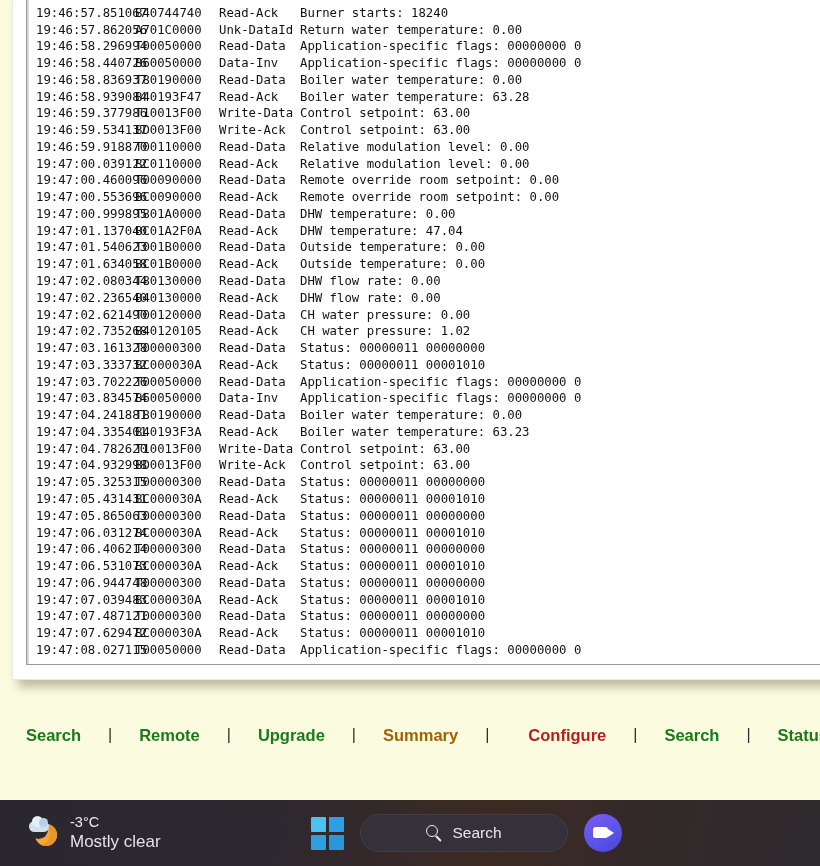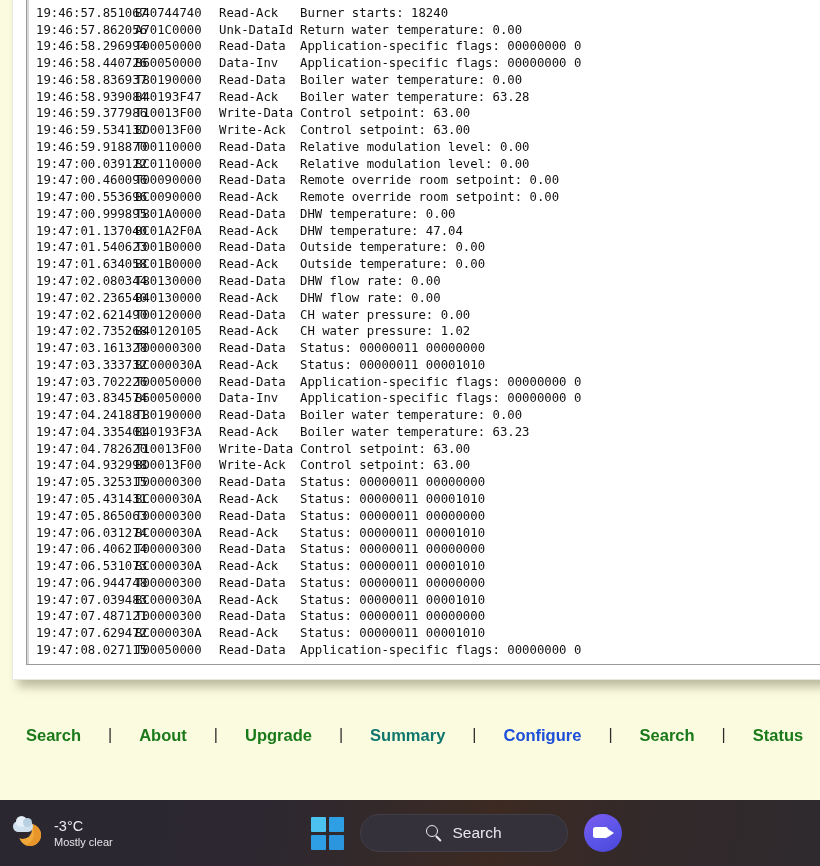--- a/index.html
+++ b/index.html
@@ -81,21 +81,21 @@
 
   
   #taskbar {
     position: absolute;
     left: 0; top: 800px; width: 820px; height: 66px;
     background: linear-gradient(100deg, #2a2730 0%, #2d2830 34%, #3c2a22 60%, #33292a 78%, #2e2a2e 100%);
     display: flex; align-items: center;
   }
   
   #weather {
-    position: absolute; left: 2px; top: 0; height: 66px;
+    position: absolute; left: 18px; top: 0; height: 66px;
     display: flex; align-items: center; gap: 10px;
     padding: 0 10px;
     border-radius: 6px;
   }
   #weather-icon { position: relative; width: 32px; height: 30px; flex: none; }
   .moon {
     position: absolute; left: 7px; top: 6px;
     width: 22px; height: 22px; border-radius: 50%;
     background: #f2a93b;
     box-shadow: inset -7px -1px 0 0 #e8952a;
@@ -115,21 +115,21 @@
     width: 11px; height: 11px; border-radius: 50%;
     background: #e6eff7;
   }
   .wcloud::after {
     content: ""; position: absolute; left: 10px; top: -3px;
     width: 9px; height: 9px; border-radius: 50%;
     background: #b9cfe2;
   }
   #weather-text { line-height: 1.28; }
   #weather-temp { color: #eceaee; font-size: 14.5px; }
-  #weather-cond { color: #e4e2e6; font-size: 11px; }
+  #weather-cond { color: #e4e2e6; font-size: 17px; }
 
   
   #tb-center {
     position: absolute; left: 0; top: 0; width: 820px; height: 66px;
     display: flex; align-items: center; justify-content: center; gap: 16px;
     padding-left: 112px;
   }
   #start-button {
     width: 34px; height: 34px; flex: none;
     display: grid; grid-template-columns: 15px 15px; grid-template-rows: 15px 15px;
@@ -196,33 +196,33 @@
     <div id="log-lines"><div class="log-line"><span class="c-time">19:46:57.767553</span><span class="c-msgid">R00740000</span><span class="c-type">Read-Data</span><span class="c-desc">Burner starts: 0</span></div><div class="log-line"><span class="c-time">19:46:57.851067</span><span class="c-msgid">B40744740</span><span class="c-type">Read-Ack</span><span class="c-desc">Burner starts: 18240</span></div><div class="log-line"><span class="c-time">19:46:57.862056</span><span class="c-msgid">A701C0000</span><span class="c-type">Unk-DataId</span><span class="c-desc">Return water temperature: 0.00</span></div><div class="log-line"><span class="c-time">19:46:58.296994</span><span class="c-msgid">T00050000</span><span class="c-type">Read-Data</span><span class="c-desc">Application-specific flags: 00000000 0</span></div><div class="log-line"><span class="c-time">19:46:58.440726</span><span class="c-msgid">B60050000</span><span class="c-type">Data-Inv</span><span class="c-desc">Application-specific flags: 00000000 0</span></div><div class="log-line"><span class="c-time">19:46:58.836937</span><span class="c-msgid">T80190000</span><span class="c-type">Read-Data</span><span class="c-desc">Boiler water temperature: 0.00</span></div><div class="log-line"><span class="c-time">19:46:58.939084</span><span class="c-msgid">B40193F47</span><span class="c-type">Read-Ack</span><span class="c-desc">Boiler water temperature: 63.28</span></div><div class="log-line"><span class="c-time">19:46:59.377986</span><span class="c-msgid">T10013F00</span><span class="c-type">Write-Data</span><span class="c-desc">Control setpoint: 63.00</span></div><div class="log-line"><span class="c-time">19:46:59.534137</span><span class="c-msgid">BD0013F00</span><span class="c-type">Write-Ack</span><span class="c-desc">Control setpoint: 63.00</span></div><div class="log-line"><span class="c-time">19:46:59.918870</span><span class="c-msgid">T00110000</span><span class="c-type">Read-Data</span><span class="c-desc">Relative modulation level: 0.00</span></div><div class="log-line"><span class="c-time">19:47:00.039122</span><span class="c-msgid">BC0110000</span><span class="c-type">Read-Ack</span><span class="c-desc">Relative modulation level: 0.00</span></div><div class="log-line"><span class="c-time">19:47:00.460096</span><span class="c-msgid">T00090000</span><span class="c-type">Read-Data</span><span class="c-desc">Remote override room setpoint: 0.00</span></div><div class="log-line"><span class="c-time">19:47:00.553696</span><span class="c-msgid">BC0090000</span><span class="c-type">Read-Ack</span><span class="c-desc">Remote override room setpoint: 0.00</span></div><div class="log-line"><span class="c-time">19:47:00.999895</span><span class="c-msgid">T801A0000</span><span class="c-type">Read-Data</span><span class="c-desc">DHW temperature: 0.00</span></div><div class="log-line"><span class="c-time">19:47:01.137040</span><span class="c-msgid">BC01A2F0A</span><span class="c-type">Read-Ack</span><span class="c-desc">DHW temperature: 47.04</span></div><div class="log-line"><span class="c-time">19:47:01.540623</span><span class="c-msgid">T001B0000</span><span class="c-type">Read-Data</span><span class="c-desc">Outside temperature: 0.00</span></div><div class="log-line"><span class="c-time">19:47:01.634058</span><span class="c-msgid">BC01B0000</span><span class="c-type">Read-Ack</span><span class="c-desc">Outside temperature: 0.00</span></div><div class="log-line"><span class="c-time">19:47:02.080344</span><span class="c-msgid">T80130000</span><span class="c-type">Read-Data</span><span class="c-desc">DHW flow rate: 0.00</span></div><div class="log-line"><span class="c-time">19:47:02.236540</span><span class="c-msgid">B40130000</span><span class="c-type">Read-Ack</span><span class="c-desc">DHW flow rate: 0.00</span></div><div class="log-line"><span class="c-time">19:47:02.621490</span><span class="c-msgid">T00120000</span><span class="c-type">Read-Data</span><span class="c-desc">CH water pressure: 0.00</span></div><div class="log-line"><span class="c-time">19:47:02.735268</span><span class="c-msgid">B40120105</span><span class="c-type">Read-Ack</span><span class="c-desc">CH water pressure: 1.02</span></div><div class="log-line"><span class="c-time">19:47:03.161328</span><span class="c-msgid">T00000300</span><span class="c-type">Read-Data</span><span class="c-desc">Status: 00000011 00000000</span></div><div class="log-line"><span class="c-time">19:47:03.333732</span><span class="c-msgid">BC000030A</span><span class="c-type">Read-Ack</span><span class="c-desc">Status: 00000011 00001010</span></div><div class="log-line"><span class="c-time">19:47:03.702226</span><span class="c-msgid">T00050000</span><span class="c-type">Read-Data</span><span class="c-desc">Application-specific flags: 00000000 0</span></div><div class="log-line"><span class="c-time">19:47:03.834574</span><span class="c-msgid">B60050000</span><span class="c-type">Data-Inv</span><span class="c-desc">Application-specific flags: 00000000 0</span></div><div class="log-line"><span class="c-time">19:47:04.241881</span><span class="c-msgid">T80190000</span><span class="c-type">Read-Data</span><span class="c-desc">Boiler water temperature: 0.00</span></div><div class="log-line"><span class="c-time">19:47:04.335401</span><span class="c-msgid">B40193F3A</span><span class="c-type">Read-Ack</span><span class="c-desc">Boiler water temperature: 63.23</span></div><div class="log-line"><span class="c-time">19:47:04.782620</span><span class="c-msgid">T10013F00</span><span class="c-type">Write-Data</span><span class="c-desc">Control setpoint: 63.00</span></div><div class="log-line"><span class="c-time">19:47:04.932998</span><span class="c-msgid">BD0013F00</span><span class="c-type">Write-Ack</span><span class="c-desc">Control setpoint: 63.00</span></div><div class="log-line"><span class="c-time">19:47:05.325315</span><span class="c-msgid">T00000300</span><span class="c-type">Read-Data</span><span class="c-desc">Status: 00000011 00000000</span></div><div class="log-line"><span class="c-time">19:47:05.431431</span><span class="c-msgid">BC000030A</span><span class="c-type">Read-Ack</span><span class="c-desc">Status: 00000011 00001010</span></div><div class="log-line"><span class="c-time">19:47:05.865063</span><span class="c-msgid">T00000300</span><span class="c-type">Read-Data</span><span class="c-desc">Status: 00000011 00000000</span></div><div class="log-line"><span class="c-time">19:47:06.031274</span><span class="c-msgid">BC000030A</span><span class="c-type">Read-Ack</span><span class="c-desc">Status: 00000011 00001010</span></div><div class="log-line"><span class="c-time">19:47:06.406214</span><span class="c-msgid">T00000300</span><span class="c-type">Read-Data</span><span class="c-desc">Status: 00000011 00000000</span></div><div class="log-line"><span class="c-time">19:47:06.531073</span><span class="c-msgid">BC000030A</span><span class="c-type">Read-Ack</span><span class="c-desc">Status: 00000011 00001010</span></div><div class="log-line"><span class="c-time">19:47:06.944748</span><span class="c-msgid">T00000300</span><span class="c-type">Read-Data</span><span class="c-desc">Status: 00000011 00000000</span></div><div class="log-line"><span class="c-time">19:47:07.039483</span><span class="c-msgid">BC000030A</span><span class="c-type">Read-Ack</span><span class="c-desc">Status: 00000011 00001010</span></div><div class="log-line"><span class="c-time">19:47:07.487121</span><span class="c-msgid">T00000300</span><span class="c-type">Read-Data</span><span class="c-desc">Status: 00000011 00000000</span></div><div class="log-line"><span class="c-time">19:47:07.629472</span><span class="c-msgid">BC000030A</span><span class="c-type">Read-Ack</span><span class="c-desc">Status: 00000011 00001010</span></div><div class="log-line"><span class="c-time">19:47:08.027115</span><span class="c-msgid">T00050000</span><span class="c-type">Read-Data</span><span class="c-desc">Application-specific flags: 00000000 0</span></div></div>
   </div>
 </div>
 
 <div id="navbar">
   <span class="nav-pad"></span>
 <a class="nav-link" href="#" style="color: rgb(26, 122, 26);">Search</a>
     <span class="nav-gap"></span>
     <span class="nav-sep">|</span>
     <span class="nav-gap"></span>
-    <a class="nav-link" href="#" style="color: rgb(26, 122, 26);">About</a>
+    <a class="nav-link" href="#" style="color: rgb(26, 122, 26);">Remote</a>
     <span class="nav-gap"></span>
     <span class="nav-sep">|</span>
     <span class="nav-gap"></span>
     <a class="nav-link" href="#" style="color: rgb(26, 122, 26);">Upgrade</a>
     <span class="nav-gap"></span>
     <span class="nav-sep">|</span>
     <span class="nav-gap"></span>
-    <a class="nav-link" href="#" style="color: #0f766e; text-align: right;">Summary</a>
-    <span class="nav-gap"></span>
-    <span class="nav-sep">|</span>
-    <span class="nav-gap"></span>
-    <a class="nav-link" href="#" style="color: #1d4ed8;">Configure</a>
+    <a class="nav-link" href="#" style="color: #a16207; text-align: right;">Summary</a>
+    <span class="nav-gap"></span>
+    <span class="nav-sep">|</span>
+    <span class="nav-gap"></span>
+    <a class="nav-link" href="#" style="color: #b91c1c; margin-left: 12px;">Configure</a>
     <span class="nav-gap"></span>
     <span class="nav-sep">|</span>
     <span class="nav-gap"></span>
     <a class="nav-link" href="#" style="color: rgb(26, 122, 26);">Search</a>
     <span class="nav-gap"></span>
     <span class="nav-sep">|</span>
     <span class="nav-gap"></span>
     <a class="nav-link" href="#" style="color: rgb(26, 122, 26);">Status</a>
     <span class="nav-gap"></span>
     <span class="nav-gap"></span>

